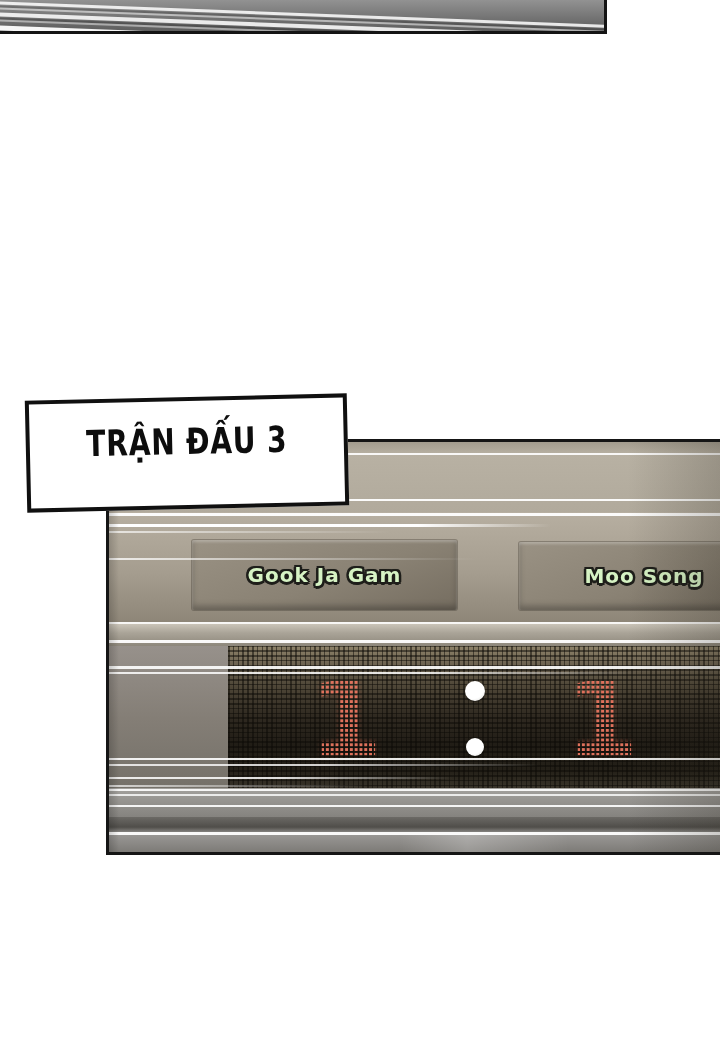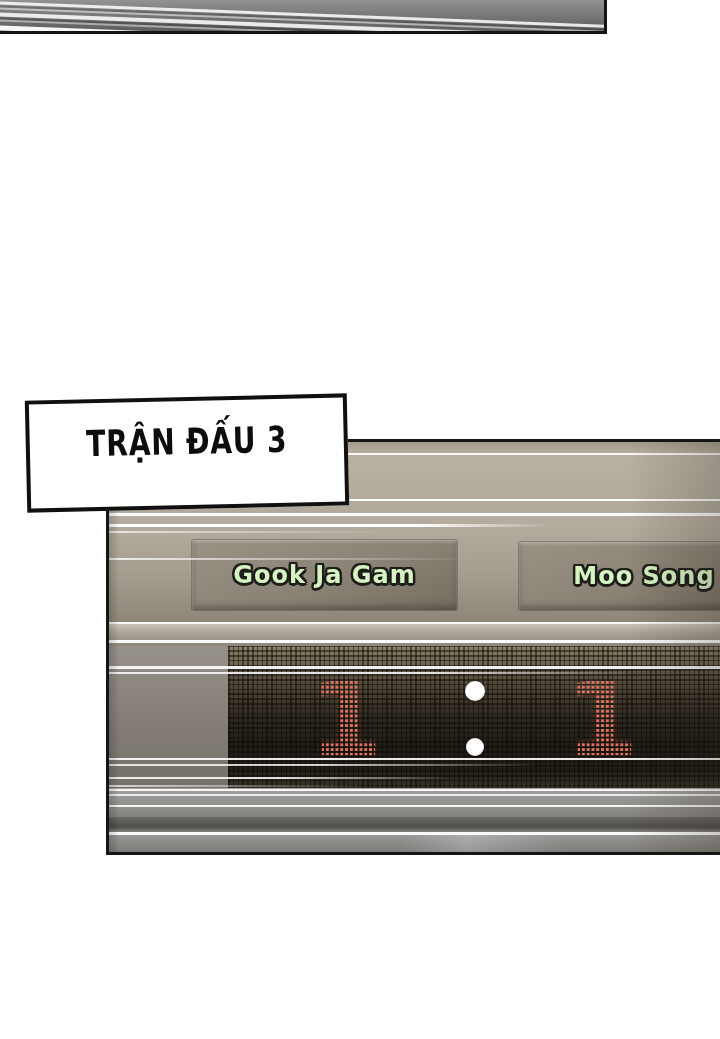--- a/index.html
+++ b/index.html
@@ -54,21 +54,21 @@
              box-shadow:0 1px 2px rgba(0,0,0,.5);}
   .dot-top{top:35px;}
   .dot-bottom{top:92px;width:18px;height:18px;left:238px;}
 
   .plate{height:70px;border-radius:2px;
          background:linear-gradient(160deg,#9a9284 0%,#8a8274 55%,#756d60 100%);
          box-shadow:inset 0 2px 3px rgba(255,255,255,.28),inset 0 -4px 6px rgba(0,0,0,.28),0 0 0 1px rgba(58,53,44,.35);
          display:flex;align-items:center;justify-content:center;}
   .plate-home{left:83px;top:98px;width:265px;}
   .plate-away{left:410px;top:100px;width:250px;height:68px;}
-  .plate-name{position:static;font-weight:bold;font-size:24px;letter-spacing:1px;
+  .plate-name{position:static;font-weight:bold;font-size:20px;letter-spacing:1px;
         color:var(--name-color,#d6f3c4);white-space:nowrap;
         text-shadow:-2px -2px 0 #1e1e1a,0 -2.5px 0 #1e1e1a,2px -2px 0 #1e1e1a,
                     -2.5px 0 0 #1e1e1a,2.5px 0 0 #1e1e1a,
                     -2px 2px 0 #1e1e1a,0 2.5px 0 #1e1e1a,2px 2px 0 #1e1e1a,
                     0 0 3px rgba(0,0,0,.75);}
 
   .band-bottom{left:0;top:346px;width:100%;height:64px;
                background:linear-gradient(180deg,#a3a19d 0%,#8f8d89 30%,#85837f 45%,
                           #6a6864 46%,#504e4a 61%,#9a9896 72%,#7d7b77 100%);}
   .sheen{left:290px;top:46px;width:170px;height:18px;

